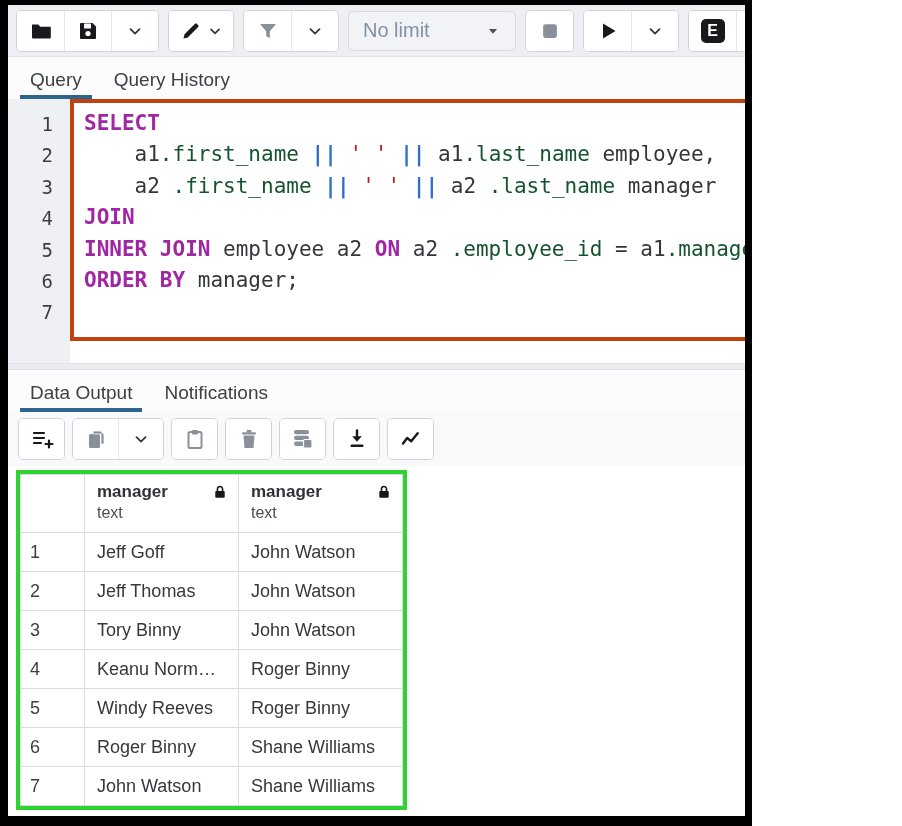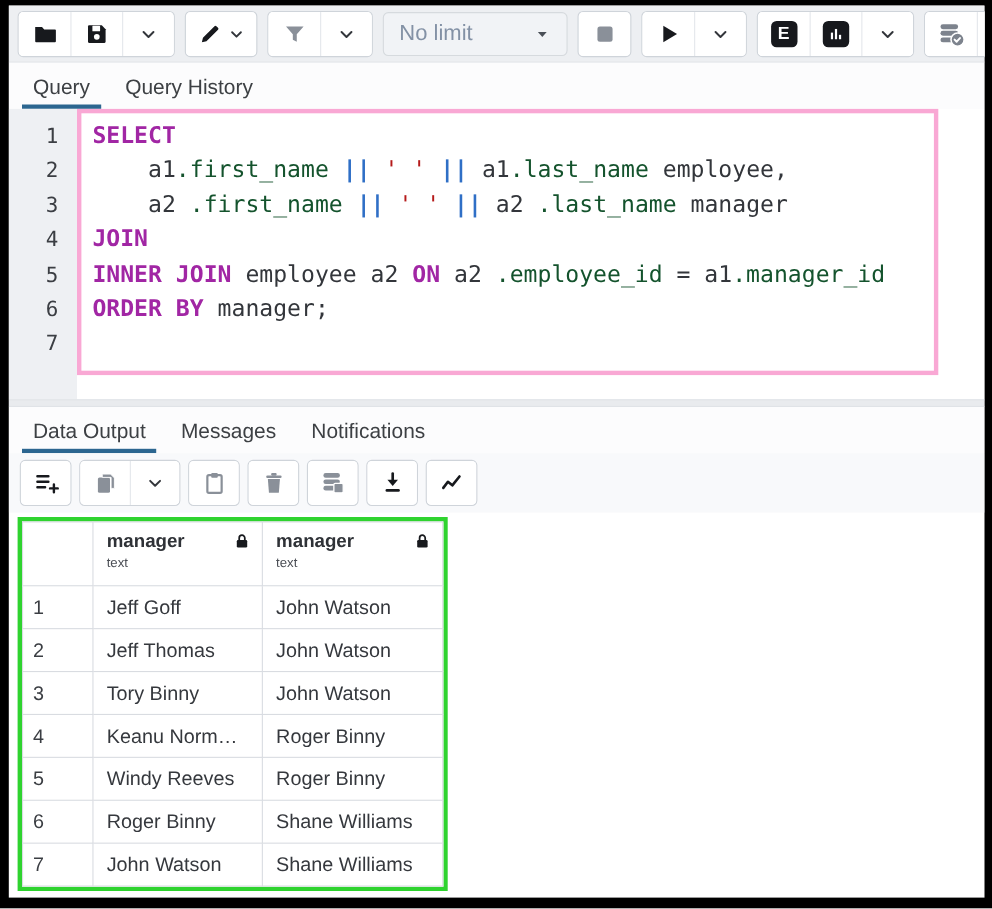--- a/index.html
+++ b/index.html
@@ -1,18 +1,18 @@
 <!DOCTYPE html>
 <html><head>
 <meta charset="utf-8">
 <style>
   * { margin:0; padding:0; box-sizing:border-box; }
   html,body { width:902px; height:826px; overflow:hidden; background:#fff;
               font-family:"Liberation Sans","DejaVu Sans",sans-serif; }
-  .frame { width:902px; height:826px; background:#000; padding:5px 7px 10px 8px; }
+  .frame { width:752px; height:826px; background:#000; padding:5px 7px 10px 8px; }
   .app { width:100%; height:100%; background:#fff; display:flex; flex-direction:column; overflow:hidden; }
 
   
   .toolbar-top { background:#edeff2; border-bottom:1px solid #e0e3e7;
                  padding:6px 8px; height:52px; display:flex; gap:9px; align-items:center; }
   .btn-group { display:flex; border:1px solid #cfd4da; border-radius:5px; overflow:hidden; background:#fff; flex:none; }
   .btn { width:47px; height:40px; display:flex; align-items:center; justify-content:center;
          background:#fff; border:none; border-left:1px solid #e4e7eb; cursor:pointer; padding:0; }
   .btn:first-child { border-left:none; }
   .btn.wide { width:64px; gap:4px; }
@@ -26,21 +26,21 @@
   .tabbar { display:flex; gap:12px; padding-left:12px; background:#fcfcfd; height:42px; align-items:stretch; flex:none; }
   .tab { font-size:19px; color:#3d4044; padding:8px 10px 0; border-bottom:4px solid transparent;
          display:flex; align-items:center; cursor:pointer; }
   .tab.active { border-bottom-color:#2c6690; }
 
   
   .editor { display:flex; height:264px; background:#fff; flex:none; }
   .gutter { width:62px; background:#eef0f3; padding-top:10px; flex:none; }
   .gutter-line { height:31.4px; line-height:31.4px; text-align:right; padding-right:17px;
                  font-family:"DejaVu Sans Mono",monospace; font-size:19px; color:#3b3e43; }
-  .code-outline { border:4px solid #f9a8d4; margin-right:42px; flex:1; padding:5px 10px 6px;
+  .code-outline { border:4px solid #c2410c; margin-right:42px; flex:1; padding:5px 10px 6px;
                   align-self:flex-start; min-height:242px; }
   .code-line { height:31.4px; line-height:31.4px; white-space:pre;
                font-family:"DejaVu Sans Mono",monospace; font-size:21px; color:#33363b; }
   .tk-kw { color:#a126a4; font-weight:bold; }
   .tk-id { color:#14532d;text-align:center; }
   .tk-op { color:#2f6fc6; font-weight:bold; }
   .tk-str { color:#b51a1a; }
   .tk-pl { color:#33363b; }
   .splitter { height:7px; background:#e9ebee; border-top:1px solid #e0e3e7; border-bottom:1px solid #e0e3e7; flex:none; }
 
@@ -48,21 +48,21 @@
   .toolbar-out { background:#f8f9fb; padding:7px 10px; height:54px; display:flex; gap:7px; align-items:center; flex:none; }
   .toolbar-out .btn { width:45px; }
 
   
   .grid-outline { border:4px solid #2fd32f; width:fit-content; margin:4px 0 0 8px; background:#fff; }
   table { border-collapse:collapse; }
   th,td { border:1px solid #d9dce1; background:#fff; }
   thead th { padding:7px 10px 6px 12px; text-align:left; vertical-align:top; height:58px; }
   .col-head { display:flex; justify-content:space-between; align-items:center; gap:6px; }
   .col-name { font-weight:bold; font-size:17px; color:#2f3237; }
-  .col-type { font-weight:normal; font-size:12px; color:#4b4e55; margin-top:2px; }
+  .col-type { font-weight:normal; font-size:16px; color:#4b4e55; margin-top:2px; }
   tbody td { height:39px; font-size:18px; color:#35383d; padding:0 12px; }
   td.row-num { padding:0 0 0 9px; color:#3b3e43; }
   .icon { display:block; }
 </style>
 </head>
 <body>
 
 <div class="frame">
 <div class="app">
 
@@ -202,23 +202,20 @@
           <div class="code-line"><span class="tk-kw">INNER JOIN</span><span class="tk-pl"> employee a2 </span><span class="tk-kw">ON</span><span class="tk-pl"> a2 </span><span class="tk-id">.employee_id</span><span class="tk-pl"> = a1</span><span class="tk-id">.manager_id</span></div>
           <div class="code-line"><span class="tk-kw">ORDER BY</span><span class="tk-pl"> manager;</span></div>
         </div>
   </div>
 
   <div class="splitter"></div>
 
   <div class="tabbar">
     <div class="tab active">
           <span>Data Output</span>
-        </div>
-    <div class="tab">
-          <span>Messages</span>
         </div>
     <div class="tab">
           <span>Notifications</span>
         </div>
   </div>
 
   <div class="toolbar-out">
     <div class="btn-group">
       <button class="btn">
         <svg class="icon" width="24" height="24" viewBox="0 0 24 24">

